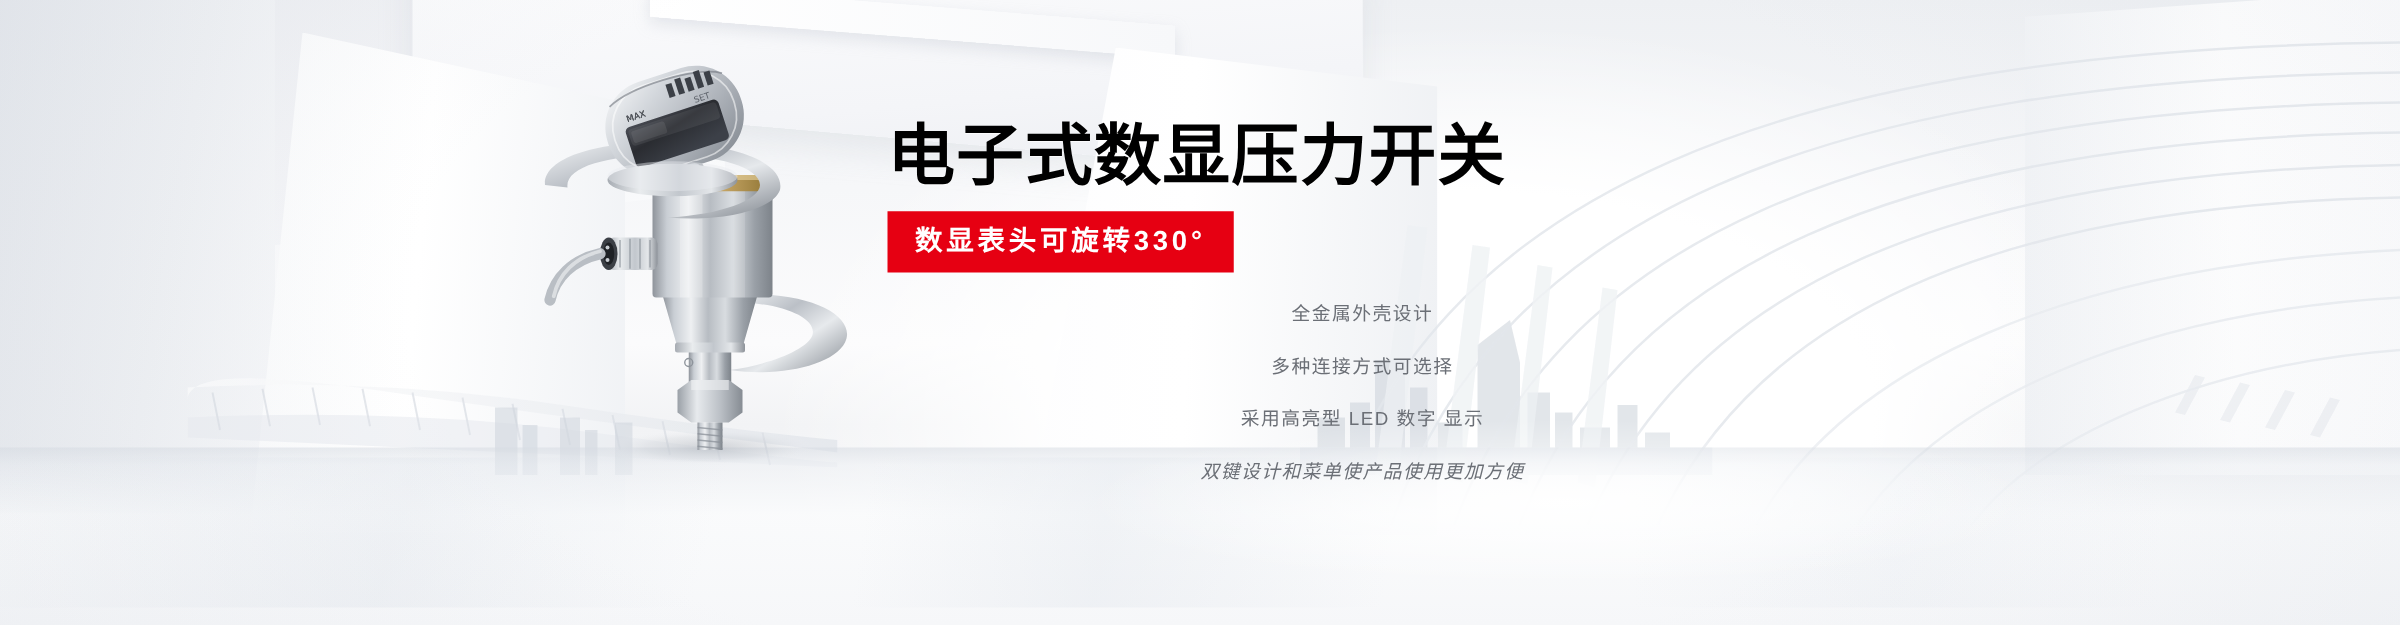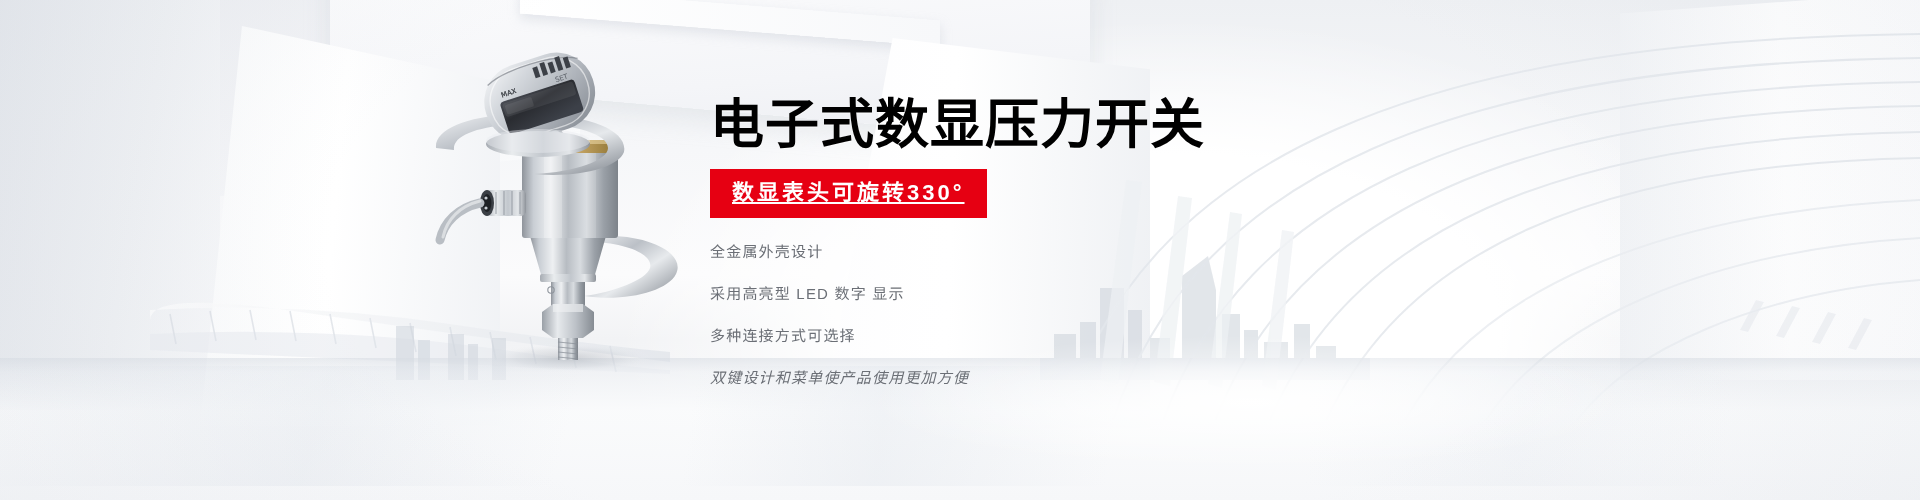--- a/index.html
+++ b/index.html
@@ -119,24 +119,23 @@
     white-space:nowrap;
   }
 
   .tagline{
     display:inline-block;margin-top:14px;
     background:#e60012;color:#ffffff;
     font-size:22px;line-height:22px;font-weight:bold;
     letter-spacing:3px;
     padding:13px 22px 14px 22px;
     white-space:nowrap;
-    text-decoration:underline;
-  }
-
-  .features{list-style:none;margin:26px 0 0 0;padding:0;}
+  }
+
+  .features{list-style:none;margin:26px 0 0 0;padding:0;text-align:center;}
   .features li{
     font-size:15px;line-height:15px;color:#6b6f76;
     letter-spacing:1.2px;
     margin-bottom:27px;white-space:nowrap;
   }
   .features li:last-child{margin-bottom:10px;font-style:italic;}
 </style>
 </head>
 <body>
 
@@ -381,20 +380,20 @@
   </div>
 
   <div class="copy">
 
     <h1 class="headline">电子式数显压力开关</h1>
 
     <div class="tagline">数显表头可旋转330°</div>
 
     <ul class="features">
       <li>全金属外壳设计</li>
+      <li>多种连接方式可选择</li>
       <li>采用高亮型 LED 数字 显示</li>
-      <li>多种连接方式可选择</li>
       <li>双键设计和菜单使产品使用更加方便</li>
     </ul>
 
   </div>
 
 </div>
 
 </body></html>

